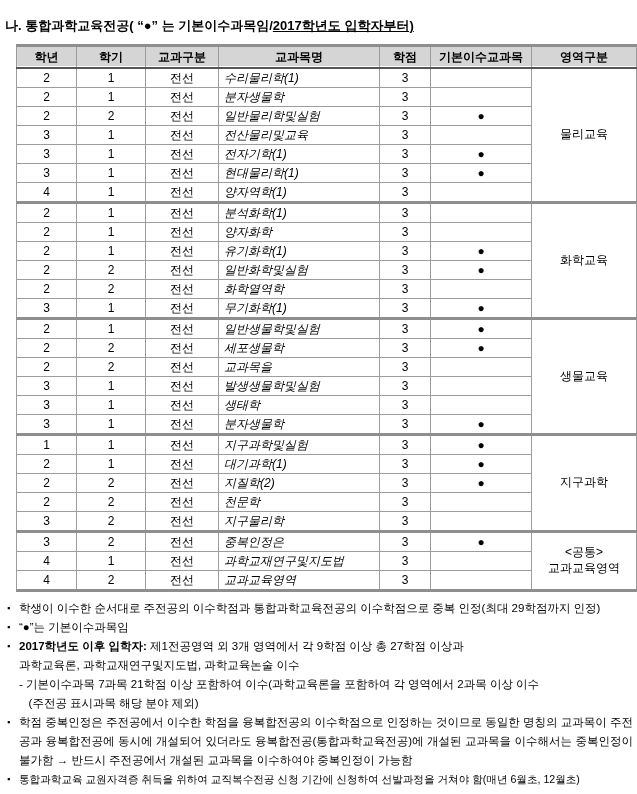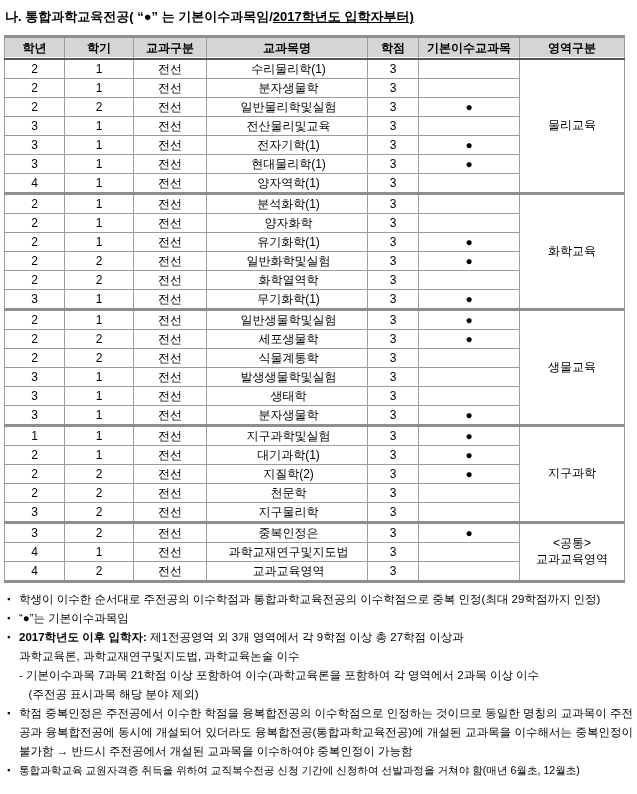--- a/index.html
+++ b/index.html
@@ -1,28 +1,28 @@
 <!DOCTYPE html>
 <html style="--header-bg: #d5d5d5; --border-thick: #8e8e8e; --border-thin: #9c9c9c;"><head>
 <meta charset="utf-8">
 <style>
   html,body { margin:0; padding:0; background:#fff; }
   body {
     width:637px; height:794px; overflow:hidden;
     font-family:"Liberation Sans","DejaVu Sans",sans-serif;
     color:#000;
   }
-  .page { padding:5px 4px 0 4px; }
+  .page { padding:14px 4px 0 4px; }
 
   .title { font-size:13px; font-weight:bold; margin:3px 0 9px 1px; letter-spacing:0; white-space:nowrap; }
   .title .u { text-decoration:underline; }
 
   table.course {
     border-collapse:collapse; table-layout:fixed;
-    width:616px; margin-left:0;
+    width:616px; margin-left:12px;
     border-top:3px solid var(--border-thick);
     border-bottom:3px solid var(--border-thick);
     border-left:1px solid var(--border-thin);
     border-right:1px solid var(--border-thin);
   }
   col.c-year{width:60px} col.c-sem{width:69px} col.c-cat{width:73px}
   col.c-course{width:161px} col.c-cred{width:51px} col.c-basic{width:101px} col.c-region{width:105px}
 
   th {
     background:var(--header-bg);
@@ -33,21 +33,21 @@
     padding:0; text-align:center;
   }
   td {
     font-size:12px; height:18px; text-align:center;
     border-left:1px solid var(--border-thin);
     border-top:1px solid var(--border-thin);
     padding:0 2px; overflow:hidden; white-space:nowrap;
   }
   tbody tr:first-child td { border-top:none; }
   tr.sec-start td { border-top:3px solid var(--border-thick); }
-  td.left { text-align:center; padding-left:5px; }
+  td.left { text-align:left; padding-left:5px;font-style:italic; }
   td.dot { font-size:12px; line-height:1; }
   td.region { font-size:12px; white-space:pre-line; line-height:1.3; text-align:center; }
 
   .notes { margin:7px 0 0 3px; }
   .fn { display:flex; font-size:11.5px; line-height:19px; align-items:flex-start; }
   .fn .bullet { flex:none; width:12px; font-size:9px; line-height:19px; text-align:left; }
   .fn .txt { flex:1; }
   .fn .pre { white-space:pre-wrap; }
   .fn.justify .txt { text-align:justify; word-break:break-all; }
   .fn.small { font-size:10.6px; }
@@ -202,21 +202,21 @@
           <td>2</td>
           <td>전선</td>
           <td class="left">세포생물학</td>
           <td>3</td>
           <td class="dot">●</td>
         </tr>
         <tr>
           <td>2</td>
           <td>2</td>
           <td>전선</td>
-          <td class="left">식물계통학</td>
+          <td class="left">교과목을</td>
           <td>3</td>
           <td class="dot"></td>
         </tr>
         <tr>
           <td>3</td>
           <td>1</td>
           <td>전선</td>
           <td class="left">발생생물학및실험</td>
           <td>3</td>
           <td class="dot"></td>

